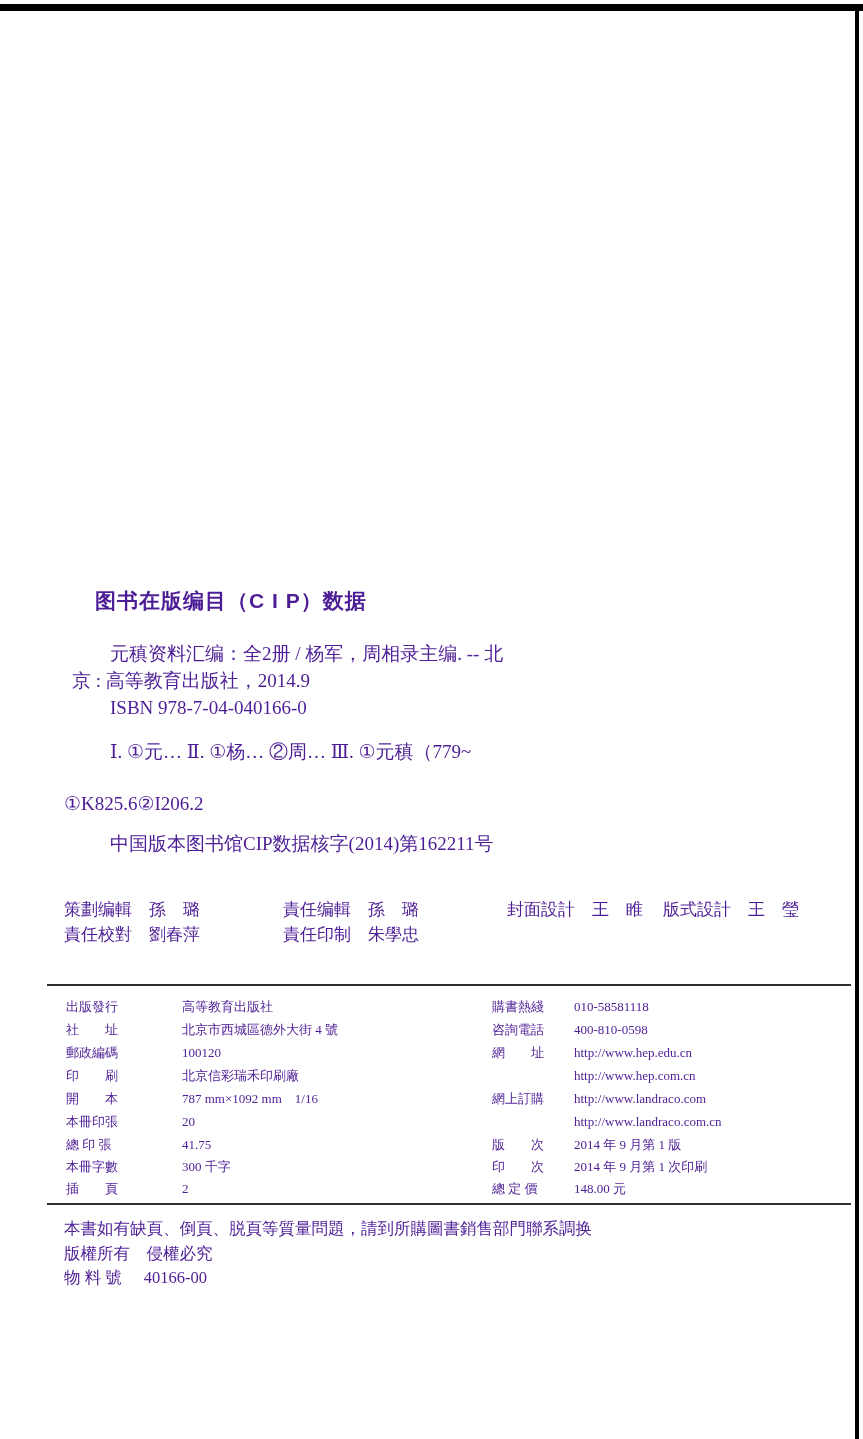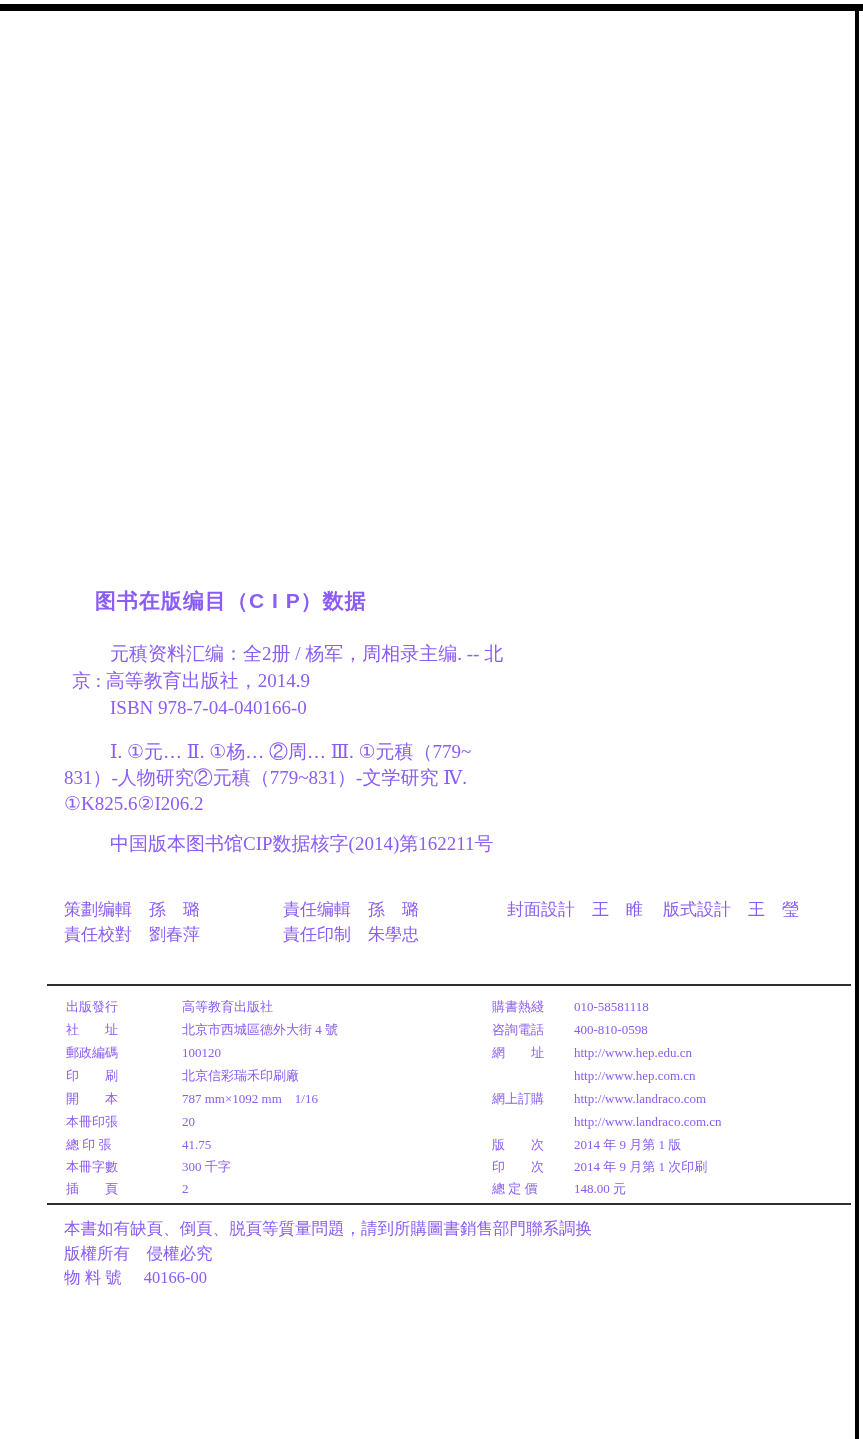--- a/index.html
+++ b/index.html
@@ -2,21 +2,21 @@
 <html><head>
 <meta charset="utf-8">
 <style>
   html,body{margin:0;padding:0;}
   .page{
     position:relative;
     width:863px;height:1439px;
     background:#ffffff;
     overflow:hidden;
     font-family:"Liberation Serif","DejaVu Serif",serif;
-    color:#8b5cf6;
+    color:#4c1d95;
   }
   .scan-bar-top{position:absolute;left:0;top:4px;width:863px;height:7px;background:#000;}
   .scan-line-right{position:absolute;left:855px;top:4px;width:4px;height:1435px;background:#000;}
   .heading{
     position:absolute;left:95px;top:589px;
     font-family:"Liberation Sans","DejaVu Sans",sans-serif;
     font-weight:bold;font-size:21px;line-height:24px;letter-spacing:1px;
     white-space:pre;
   }
   .cipline{position:absolute;font-size:19px;line-height:24px;white-space:pre;}
@@ -37,21 +37,20 @@
 
   <div class="scan-bar-top"></div>
   <div class="scan-line-right"></div>
 
   <div class="heading">图书在版编目（C I P）数据</div>
 
   <div class="cipline l-indent" style="top:642px;">元稹资料汇编：全2册 / 杨军，周相录主编. -- 北</div>
   <div class="cipline l-flush" style="top:669px;margin-left:8px;">京 : 高等教育出版社，2014.9</div>
   <div class="cipline l-indent" style="top:696px;">ISBN 978-7-04-040166-0</div>
   <div class="cipline l-indent" style="top:740px;">Ⅰ. ①元… Ⅱ. ①杨… ②周… Ⅲ. ①元稹（779~</div>
-  <div class="cipline l-flush" style="top:766px;">831）-人物研究②元稹（779~831）-文学研究 Ⅳ.</div>
   <div class="cipline l-flush" style="top:792px;">①K825.6②I206.2</div>
   <div class="cipline l-indent" style="top:832px;">中国版本图书馆CIP数据核字(2014)第162211号</div>
 
   <div class="editors-cell" style="left:64px;top:899px;">策劃编輯　孫　璐</div>
   <div class="editors-cell" style="left:283px;top:899px;">責任编輯　孫　璐</div>
   <div class="editors-cell" style="left:462px;top:899px;margin-left:45px;">封面設計　王　睢</div>
   <div class="editors-cell" style="left:663px;top:899px;">版式設計　王　瑩</div>
   <div class="editors-cell" style="left:64px;top:924px;">責任校對　劉春萍</div>
   <div class="editors-cell" style="left:283px;top:924px;">責任印制　朱學忠</div>
 

